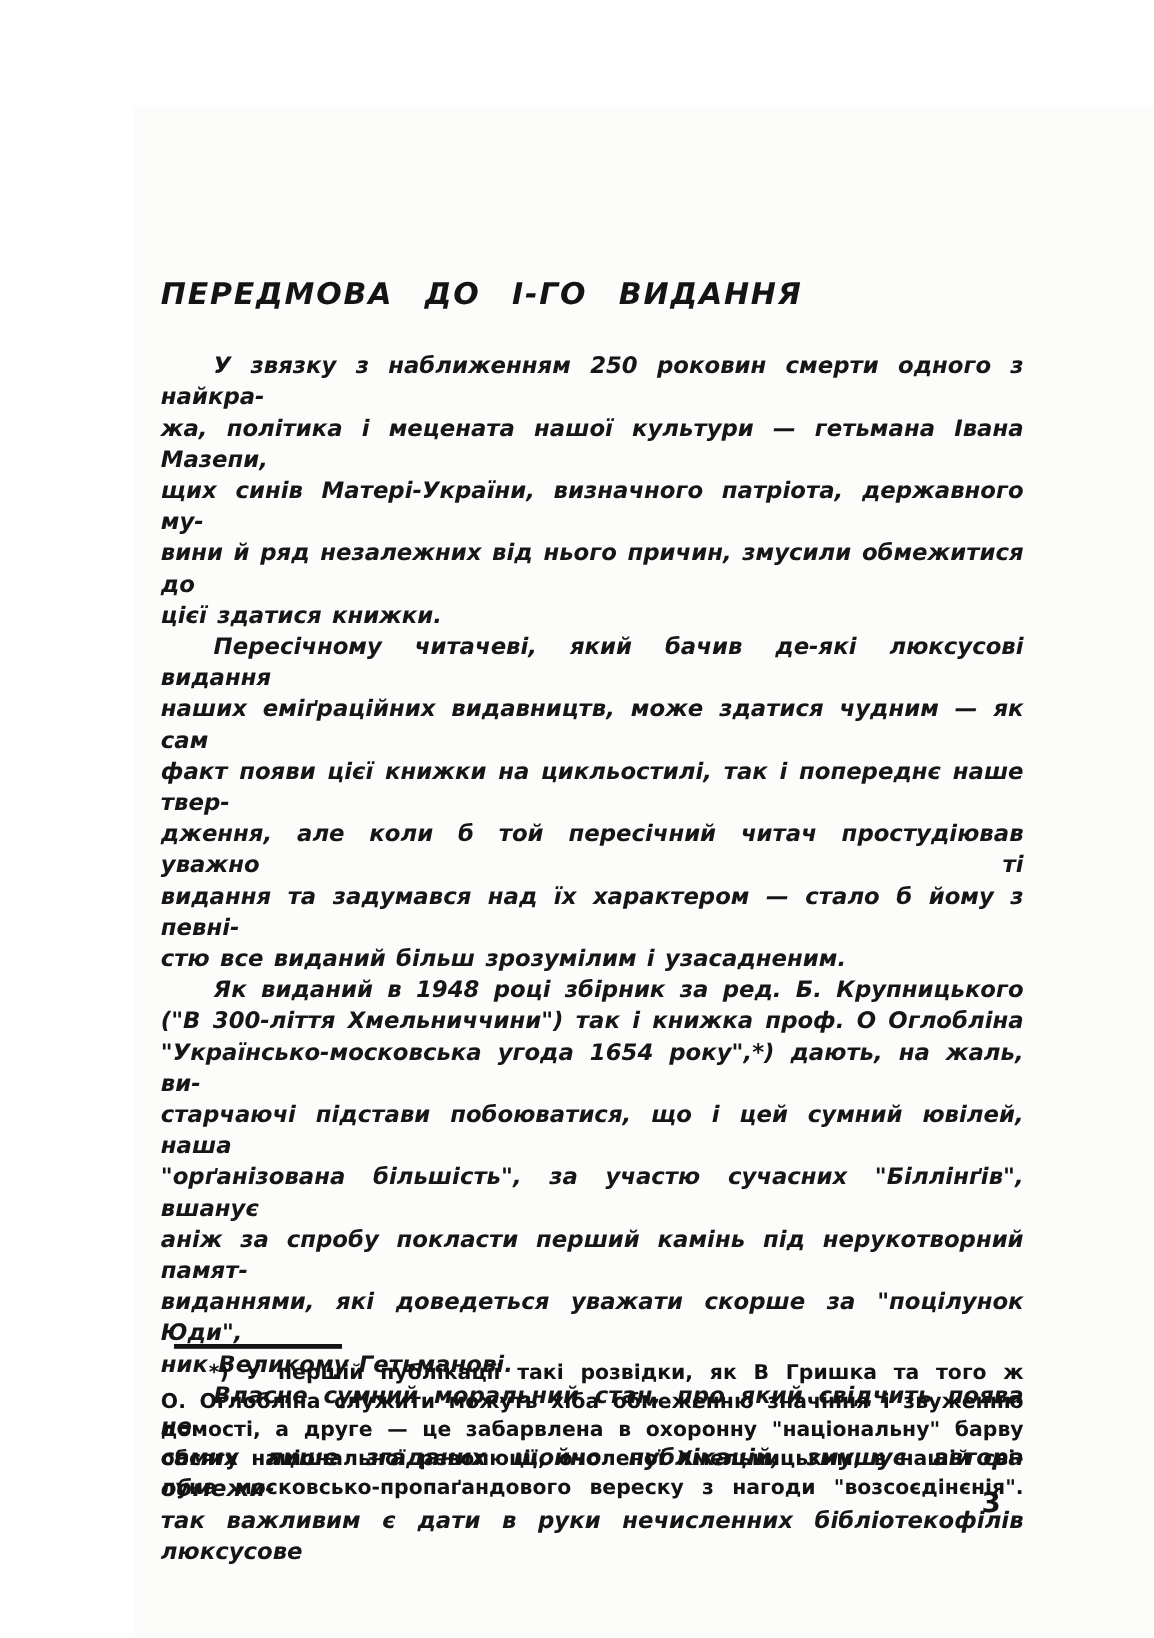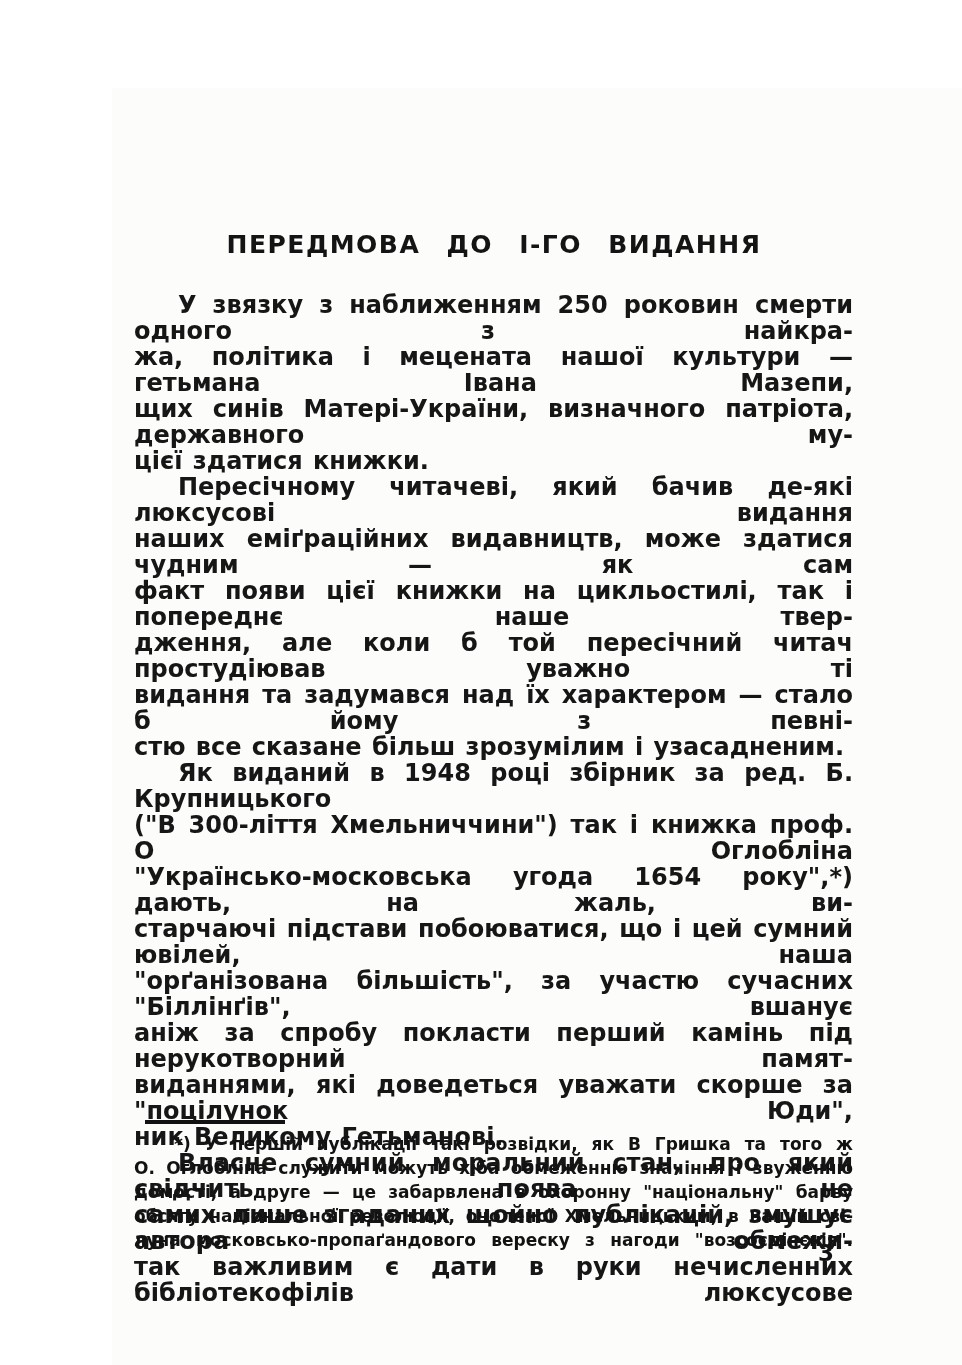--- a/index.html
+++ b/index.html
@@ -24,37 +24,39 @@
     position: absolute;
     left: 112px; top: 88px;
     right: 0; bottom: 0;
     background: #fcfcfb;
   }
   .page-title {
     position: absolute;
     top: 230px;
     left: 134px;
     width: 720px;
-    text-align: center;
+    text-align: left;
     font-size: 25px;
     font-weight: bold;
+    font-style: italic;
     letter-spacing: 1.5px;
     word-spacing: 16px;
     color: #141414;
   }
   .body-text {
     position: absolute;
     top: 292px;
     left: 134px;
     width: 719px;
     color: #161616;
   }
   .body-text .line {
-    font-size: 24px;
+    font-size: 19px;
     font-weight: bold;
+    font-style: italic;
     line-height: 26px;
     text-align: justify;
     text-align-last: justify;
     word-spacing: 2px;
   }
   .body-text .line.endline {
     text-align-last: left;
   }
   .body-text .line.indent {
     text-indent: 44px;
@@ -101,29 +103,30 @@
 <div class="sheet">
   <div class="scan-tint"></div>
 
   <div class="page-title">ПЕРЕДМОВА  ДО  І-ГО  ВИДАННЯ</div>
 
   <div class="body-text" id="body-text">
       <div>
         <div class="line indent">У звязку з наближенням 250 роковин смерти одного з найкра-</div>
         <div class="line">жа, політика і мецената нашої культури — гетьмана Івана Мазепи,</div>
         <div class="line">щих синів Матері-України, визначного патріота, державного му-</div>
+        <div class="line">вини й ряд незалежних від нього причин, змусили обмежитися до</div>
         <div class="line endline">цієї здатися книжки.</div>
       </div>
       <div>
         <div class="line indent">Пересічному читачеві, який бачив де-які люксусові видання</div>
         <div class="line">наших еміґраційних видавництв, може здатися чудним — як сам</div>
         <div class="line">факт появи цієї книжки на цикльостилі, так і попереднє наше твер-</div>
         <div class="line">дження, але коли б той пересічний читач простудіював уважно ті</div>
         <div class="line">видання та задумався над їх характером — стало б йому з певні-</div>
-        <div class="line endline">стю все сказане більш зрозумілим і узасадненим.</div>
+        <div class="line endline">стю все виданий більш зрозумілим і узасадненим.</div>
       </div>
       <div>
         <div class="line indent">Як виданий в 1948 році збірник за ред. Б. Крупницького</div>
         <div class="line">("В 300-ліття Хмельниччини") так і книжка проф. О Оглобліна</div>
         <div class="line">"Українсько-московська угода 1654 року",*) дають, на жаль, ви-</div>
         <div class="line">старчаючі підстави побоюватися, що і цей сумний ювілей, наша</div>
         <div class="line">"орґанізована більшість", за участю сучасних "Біллінґів", вшанує</div>
         <div class="line">аніж за спробу покласти перший камінь під нерукотворний памят-</div>
         <div class="line">виданнями, які доведеться уважати скорше за "поцілунок Юди",</div>
         <div class="line endline">ник Великому Гетьманові.</div>

